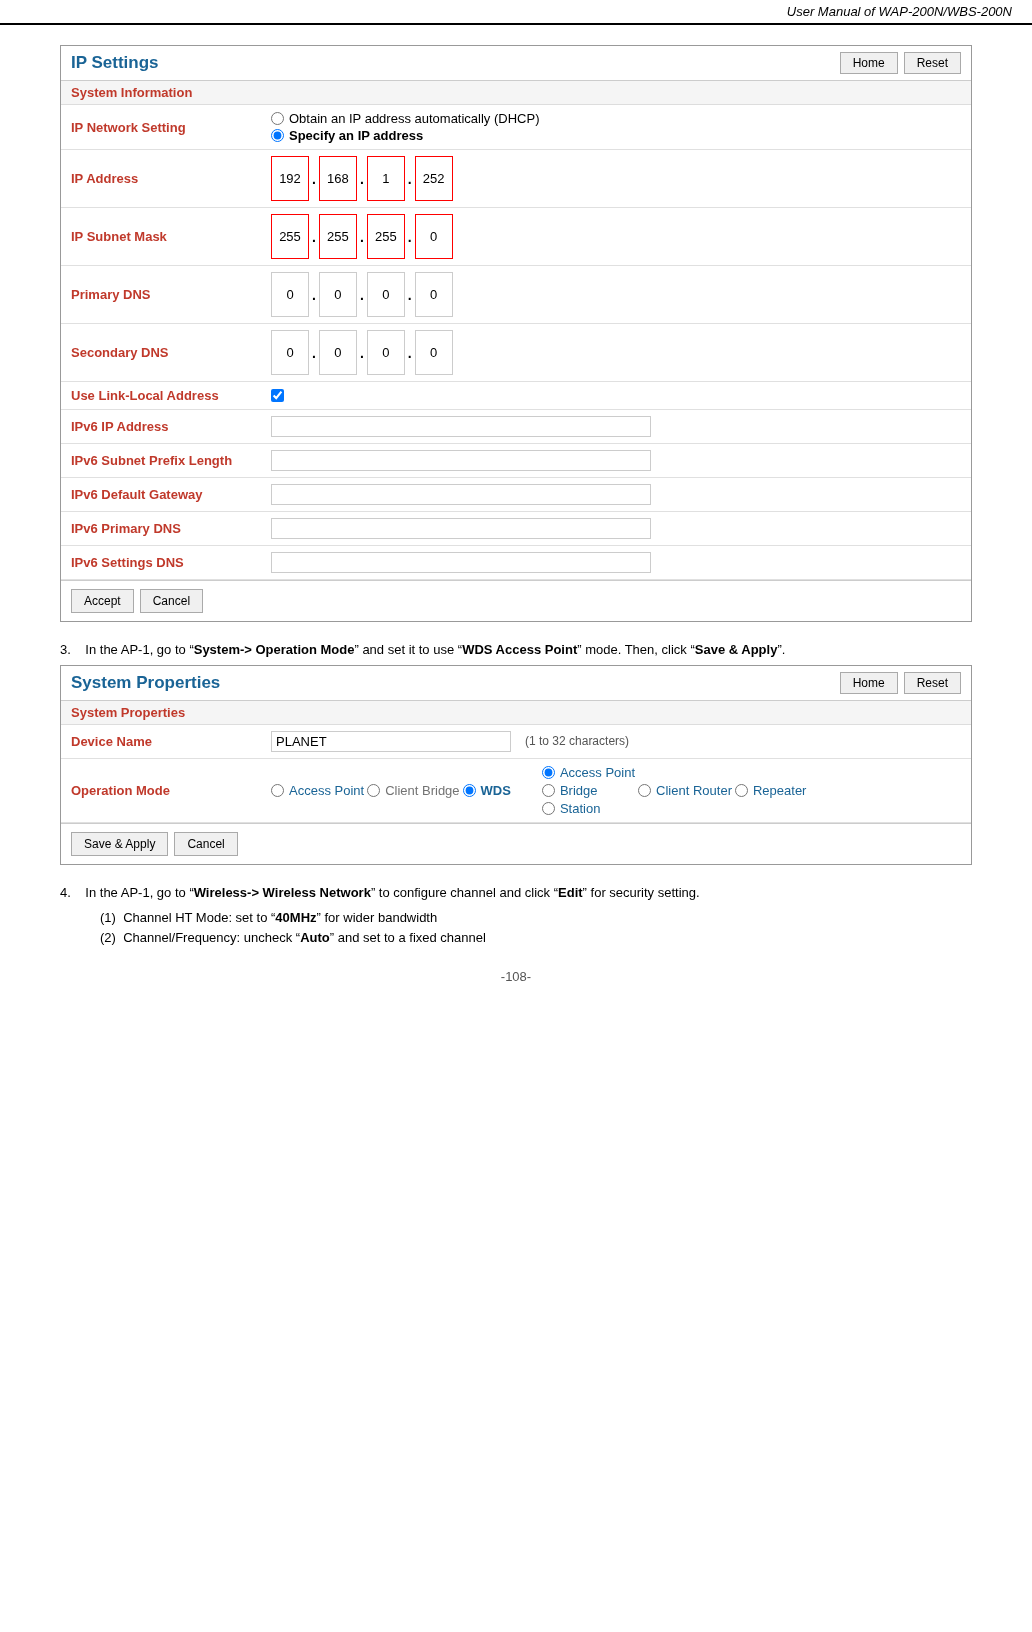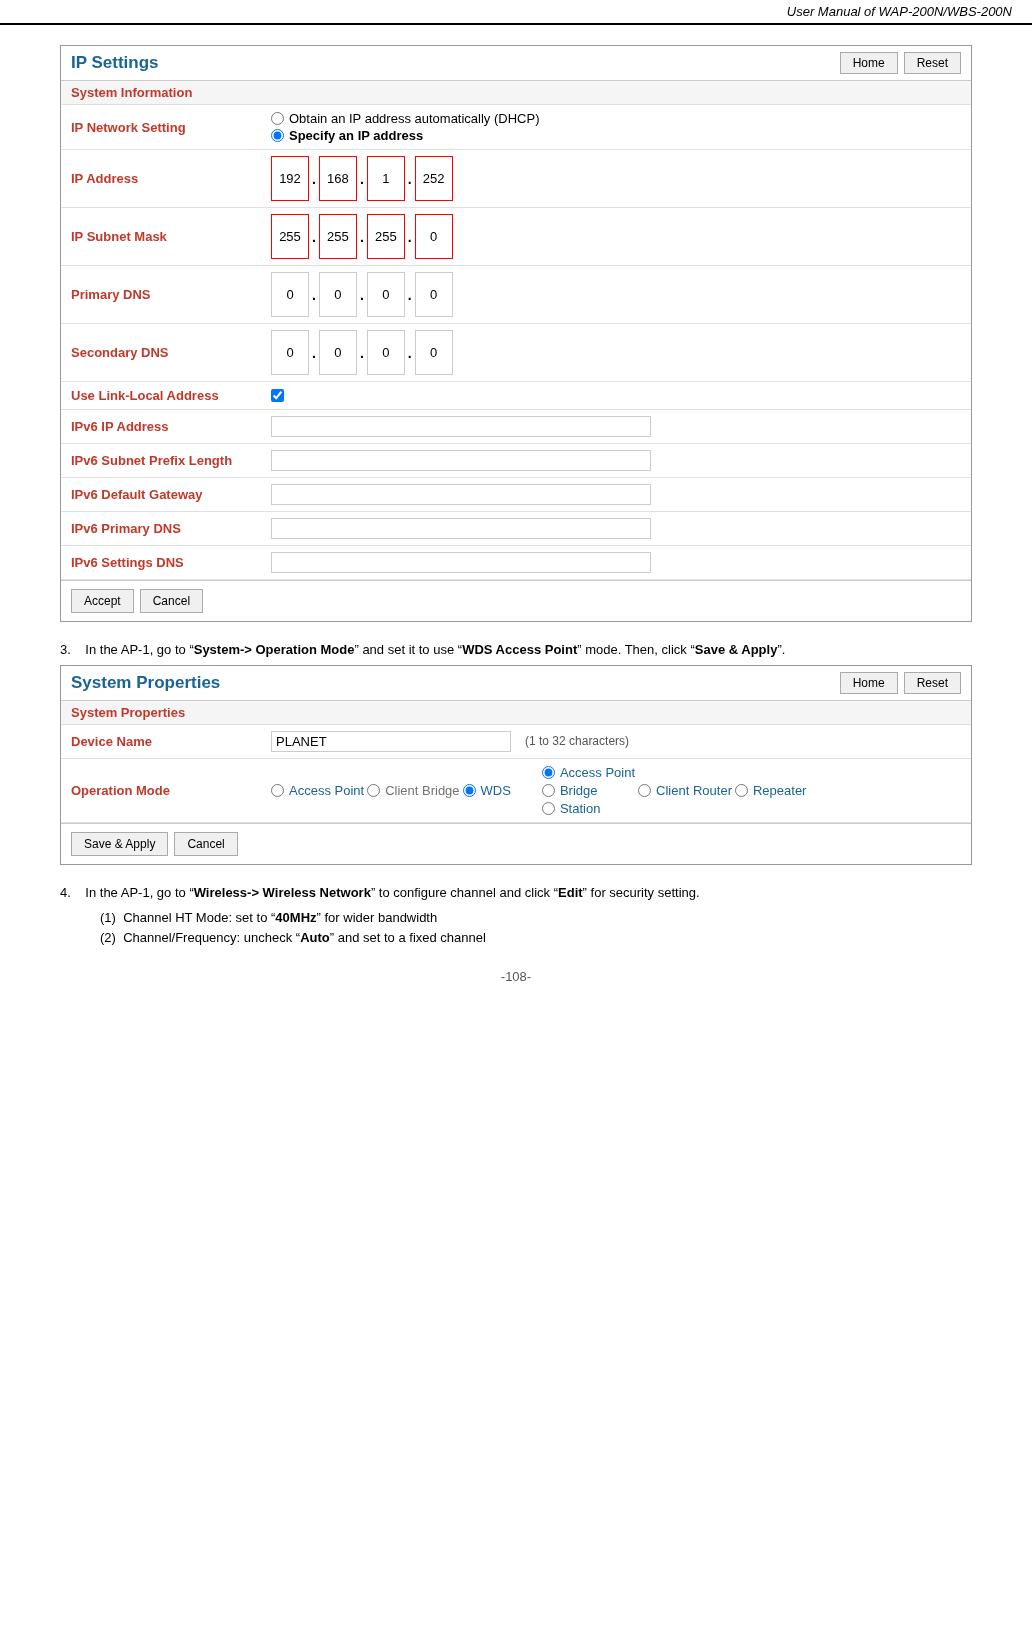--- a/index.html
+++ b/index.html
@@ -387,21 +387,21 @@
               <div class="radio-row">
                 <input type="radio" name="op_mode" style="">
                 <span style="color:#1a6496;">Access Point</span>
               </div>
               <div class="radio-row">
                 <input type="radio" name="op_mode" style="">
                 <span style="color:#737373;">Client Bridge</span>
               </div>
               <div class="radio-row">
                 <input type="radio" name="op_mode" checked="" style="">
-                <span style="color:#1a6496;">WDS</span>
+                <span style="color:#1a6496;font-weight:bold;">WDS</span>
               </div>
               <div class="op-mode-sub">
                 <div class="radio-row">
                   <input type="radio" name="wds_mode" checked="" style="">
                   <span style="color:#1a6496;">Access Point</span>
                 </div>
                 <div class="radio-row">
                   <input type="radio" name="wds_mode" style="">
                   <span style="color:#1a6496;">Bridge</span>
                 </div>

